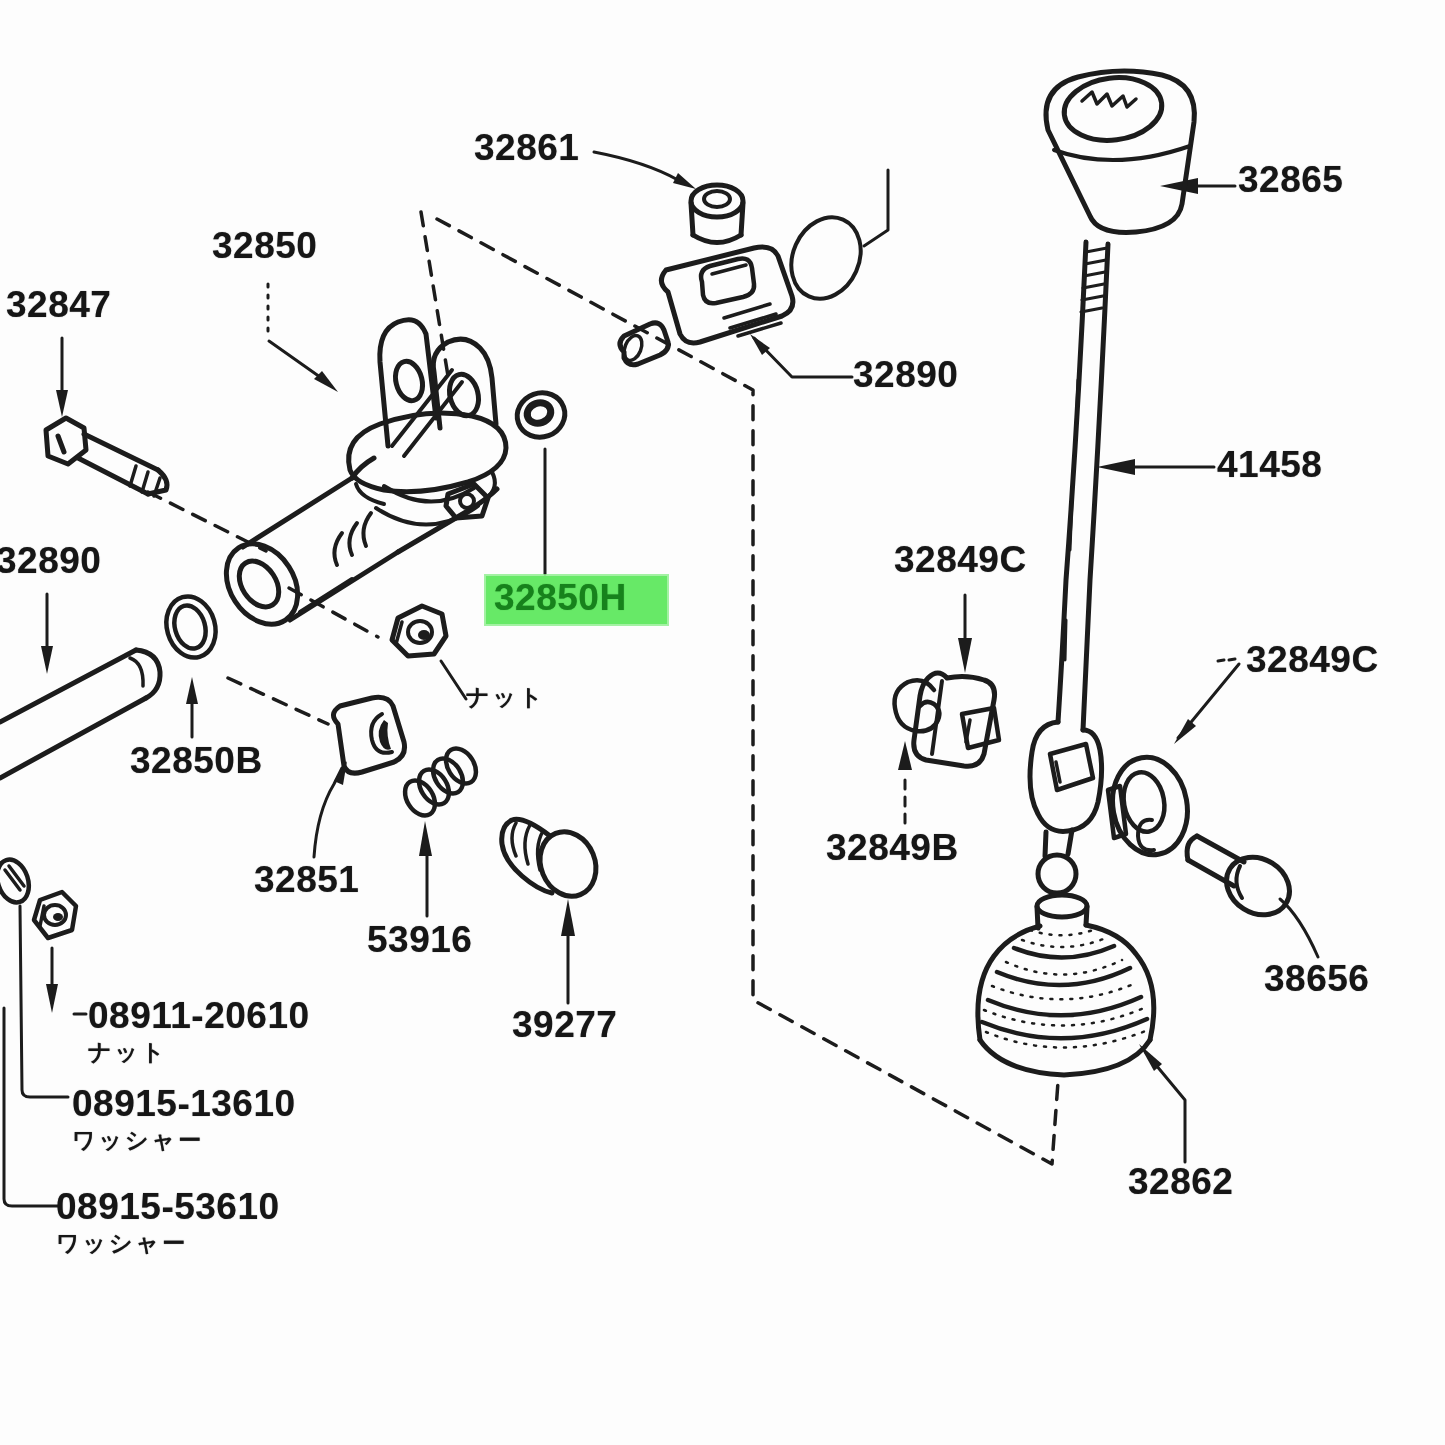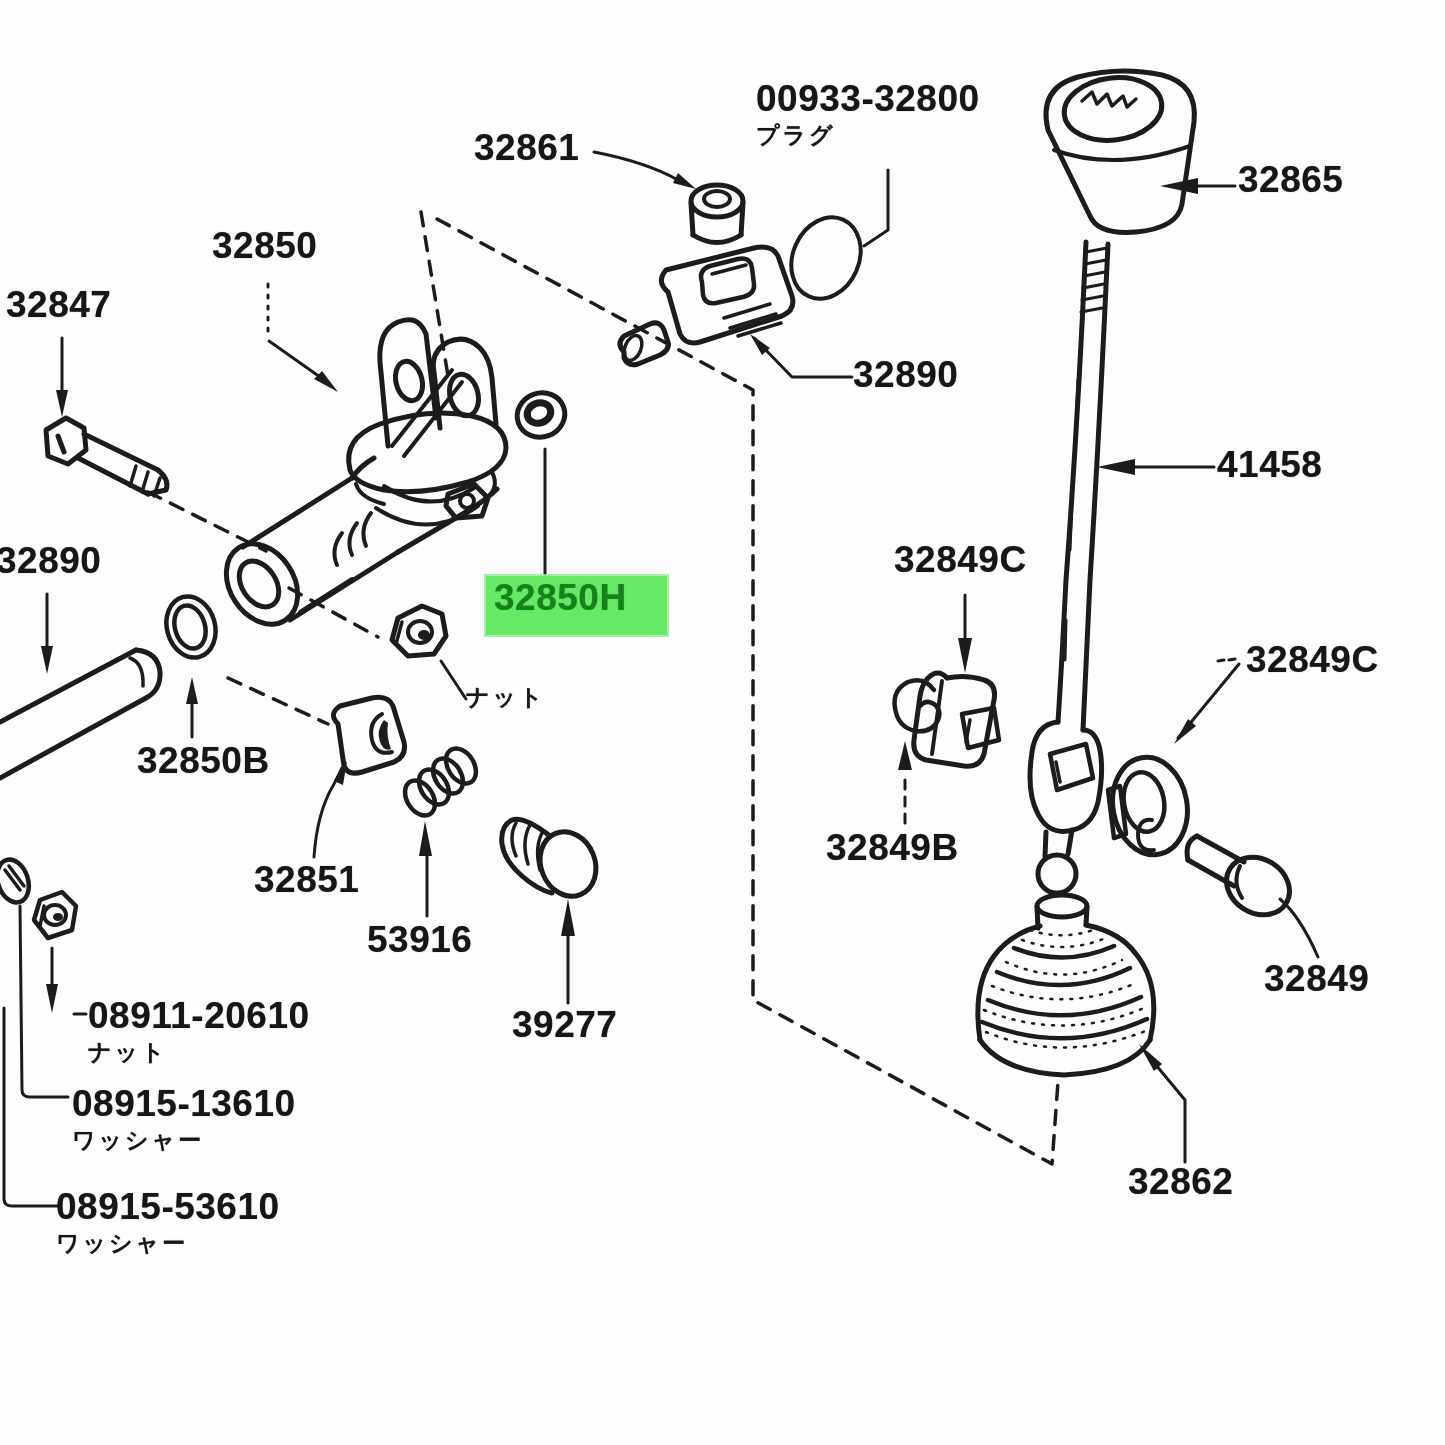--- a/index.html
+++ b/index.html
@@ -4,21 +4,21 @@
 <style>
   html,body{margin:0;padding:0;}
   body{width:1445px;height:1445px;background:#fcfcfc;overflow:hidden;
        font-family:"Liberation Sans", sans-serif;}
   .stage{position:relative;width:1445px;height:1445px;background:#fdfdfd;}
   .stage svg{position:absolute;left:0;top:0;}
   .plabel{position:absolute;font-weight:700;font-size:37px;color:#161616;
           letter-spacing:.5px;white-space:nowrap;line-height:1.05;
           text-shadow:0 0 1px rgba(25,25,25,.55);}
   .plabel .cap{display:block;font-size:23px;letter-spacing:3px;margin-top:4px;}
-  .hl{background:#67e967;color:#17821c;padding:3px 40px 17px 8px;
+  .hl{background:#67e967;color:#17821c;padding:3px 40px 6px 8px;
       text-shadow:0 0 1px rgba(20,120,30,.6);
       box-shadow:0 0 0 2px rgba(140,238,140,.8);}
 </style>
 </head>
 <body>
 
 <div class="stage">
 
 <svg viewBox="0 0 1445 1445" width="1445" height="1445">
   <g stroke="#1c1c1c" fill="none" stroke-linecap="round" stroke-linejoin="round">
@@ -252,35 +252,34 @@
         <path d="M986,1032 Q1064,1064 1148,1030"></path>
         <path d="M1022,940 Q1064,955 1106,938"></path>
         <path d="M1030,930 Q1063,941 1096,929"></path>
       </g>
     </g>
 
   </g>
 </svg>
 
 <div class="plabel" style="left:474px;top:129px"><span>32861</span></div>
-<div class="plabel" style="left:756px;top:80px"><span>00933-32800</span><span class="cap">プラグ</span></div>
 <div class="plabel" style="left:1238px;top:161px"><span>32865</span></div>
 <div class="plabel" style="left:212px;top:227px"><span>32850</span></div>
 <div class="plabel" style="left:6px;top:286px"><span>32847</span></div>
 <div class="plabel" style="left:-4px;top:542px"><span>32890</span></div>
 <div class="plabel hl" style="left:486px;top:576px"><span>32850H</span></div>
 <div class="plabel" style="left:466px;top:681px"><span class="cap">ナット</span></div>
-<div class="plabel" style="left:137px;top:742px"><span>32850B</span></div>
+<div class="plabel" style="left:130px;top:742px"><span>32850B</span></div>
 <div class="plabel" style="left:254px;top:861px"><span>32851</span></div>
 <div class="plabel" style="left:367px;top:921px"><span>53916</span></div>
 <div class="plabel" style="left:512px;top:1006px"><span>39277</span></div>
 <div class="plabel" style="left:88px;top:997px"><span>08911-20610</span><span class="cap">ナット</span></div>
 <div class="plabel" style="left:72px;top:1085px"><span>08915-13610</span><span class="cap">ワッシャー</span></div>
 <div class="plabel" style="left:56px;top:1188px"><span>08915-53610</span><span class="cap">ワッシャー</span></div>
 <div class="plabel" style="left:853px;top:356px"><span>32890</span></div>
 <div class="plabel" style="left:1217px;top:446px"><span>41458</span></div>
 <div class="plabel" style="left:894px;top:541px"><span>32849C</span></div>
 <div class="plabel" style="left:1246px;top:641px"><span>32849C</span></div>
 <div class="plabel" style="left:826px;top:829px"><span>32849B</span></div>
-<div class="plabel" style="left:1264px;top:960px"><span>32849</span></div>
+<div class="plabel" style="left:1264px;top:960px"><span>38656</span></div>
 <div class="plabel" style="left:1128px;top:1163px"><span>32862</span></div>
 
 </div>
 
 </body></html>

